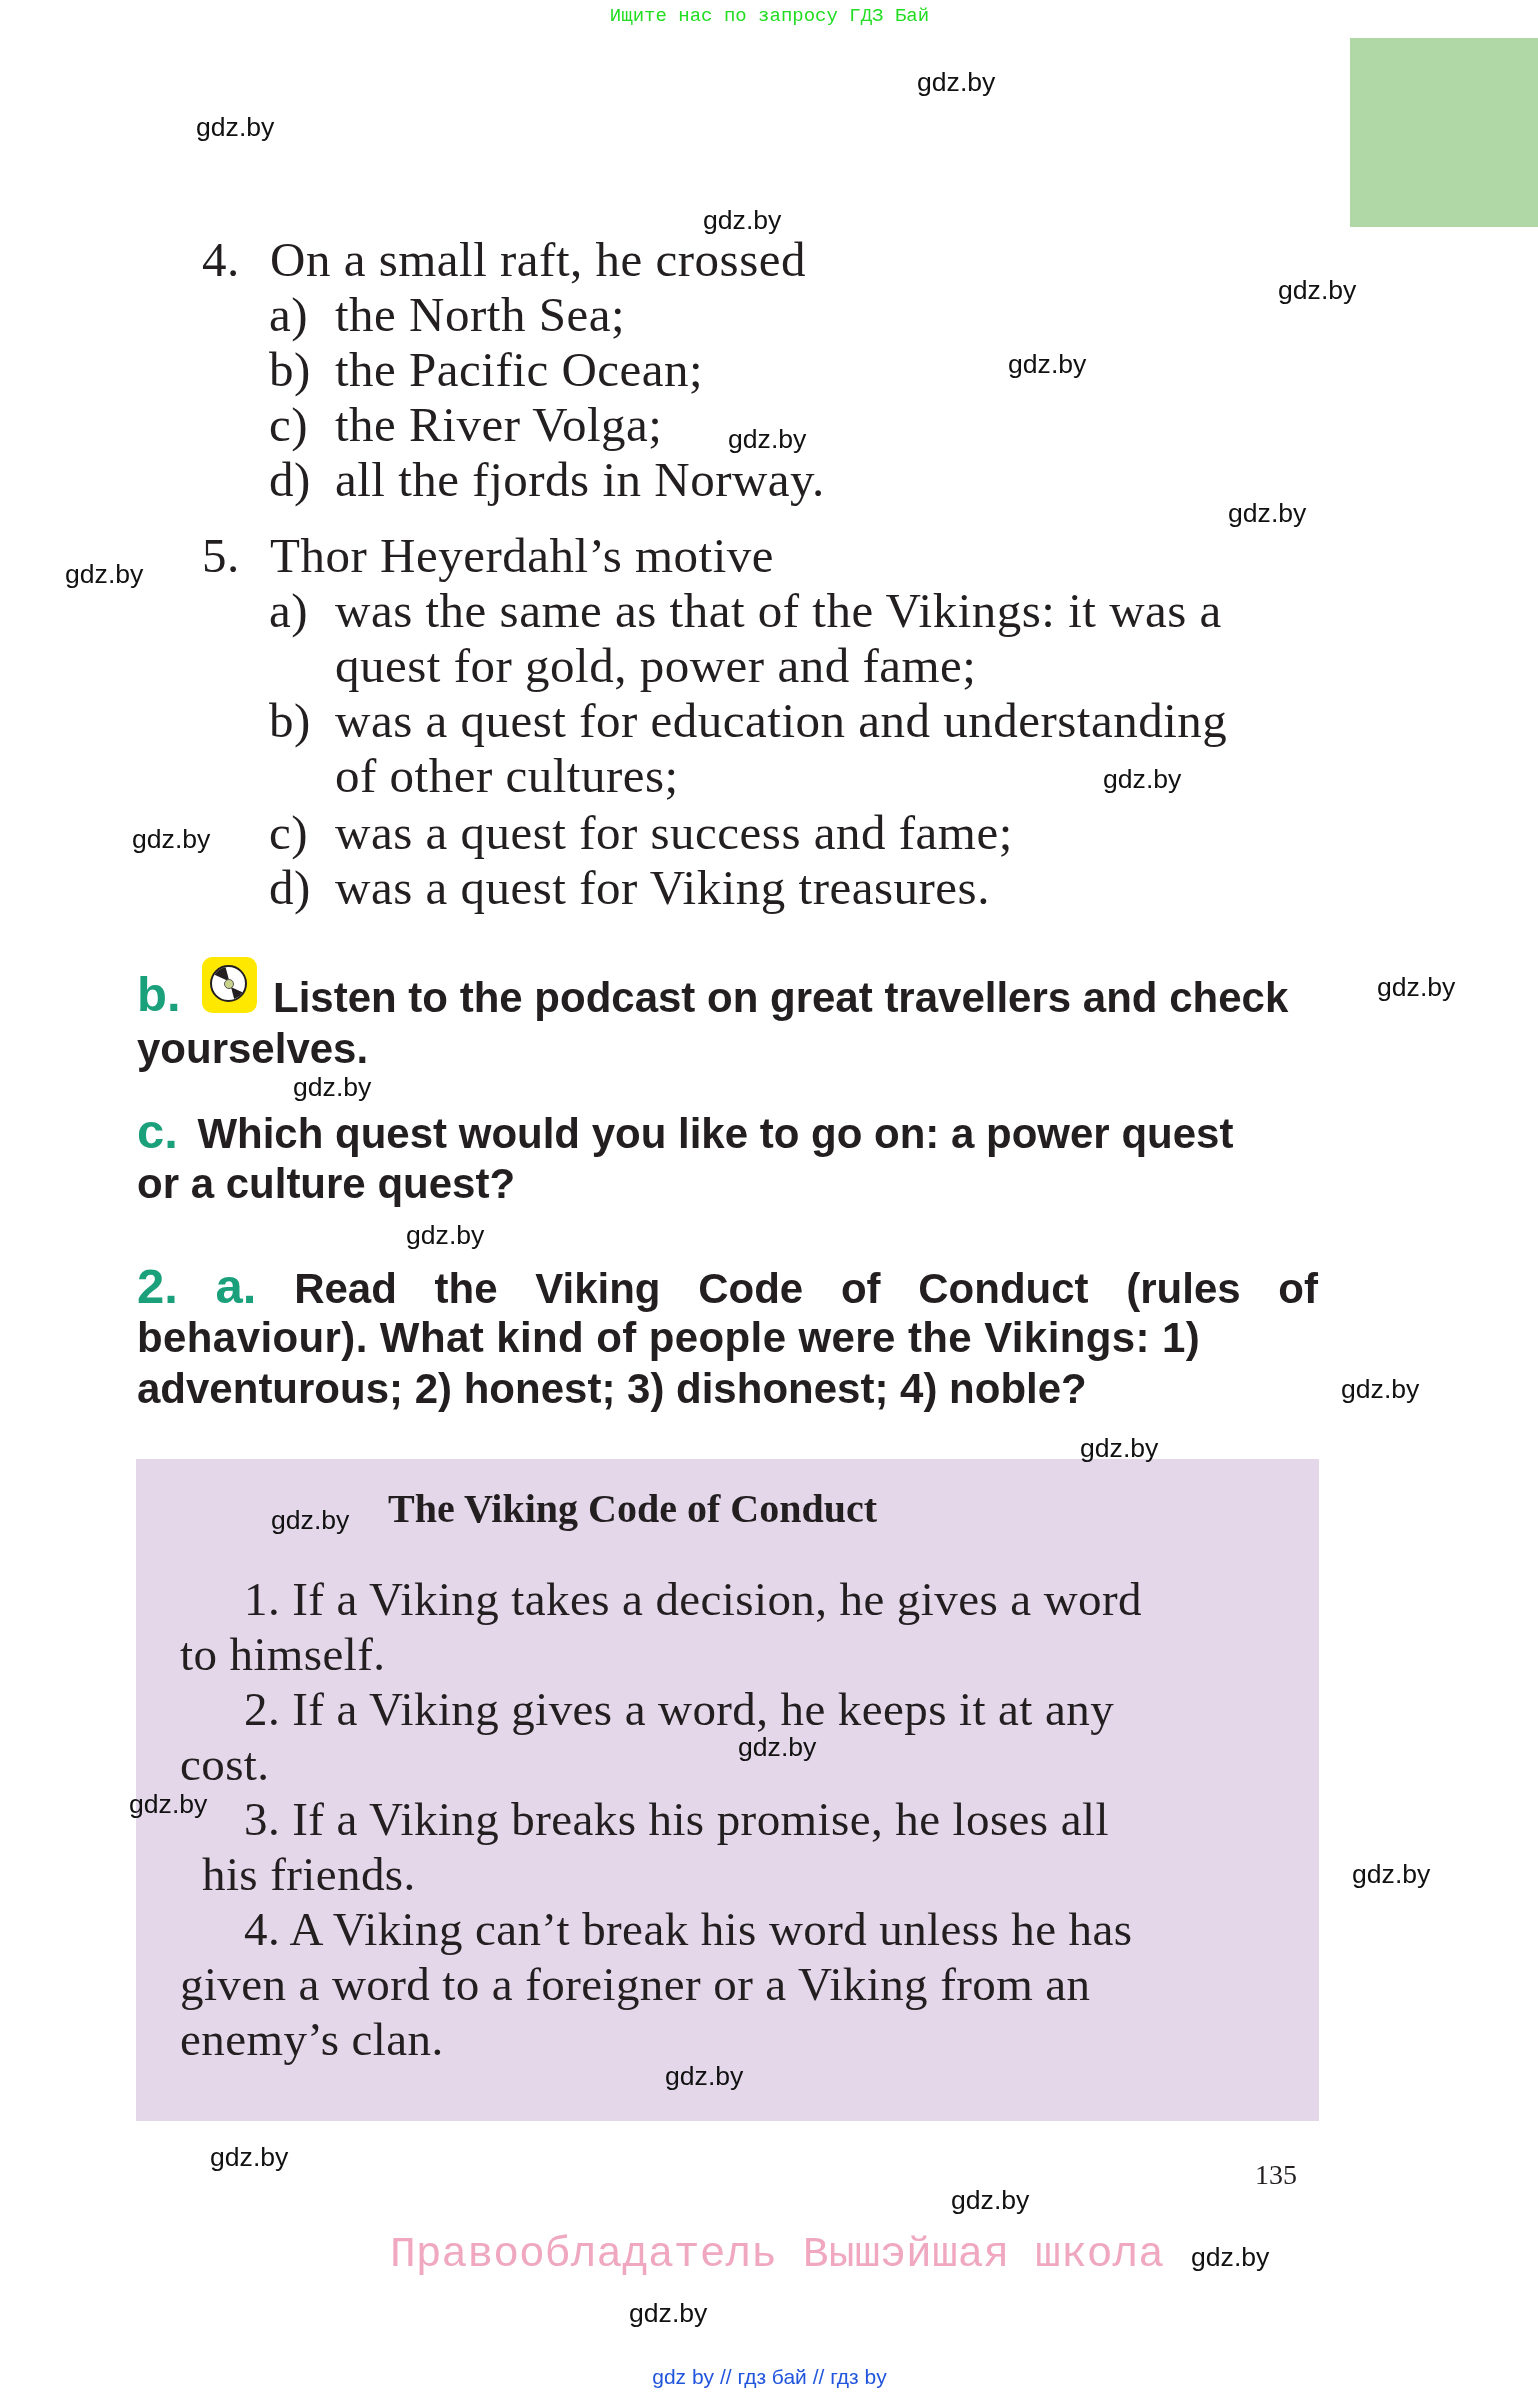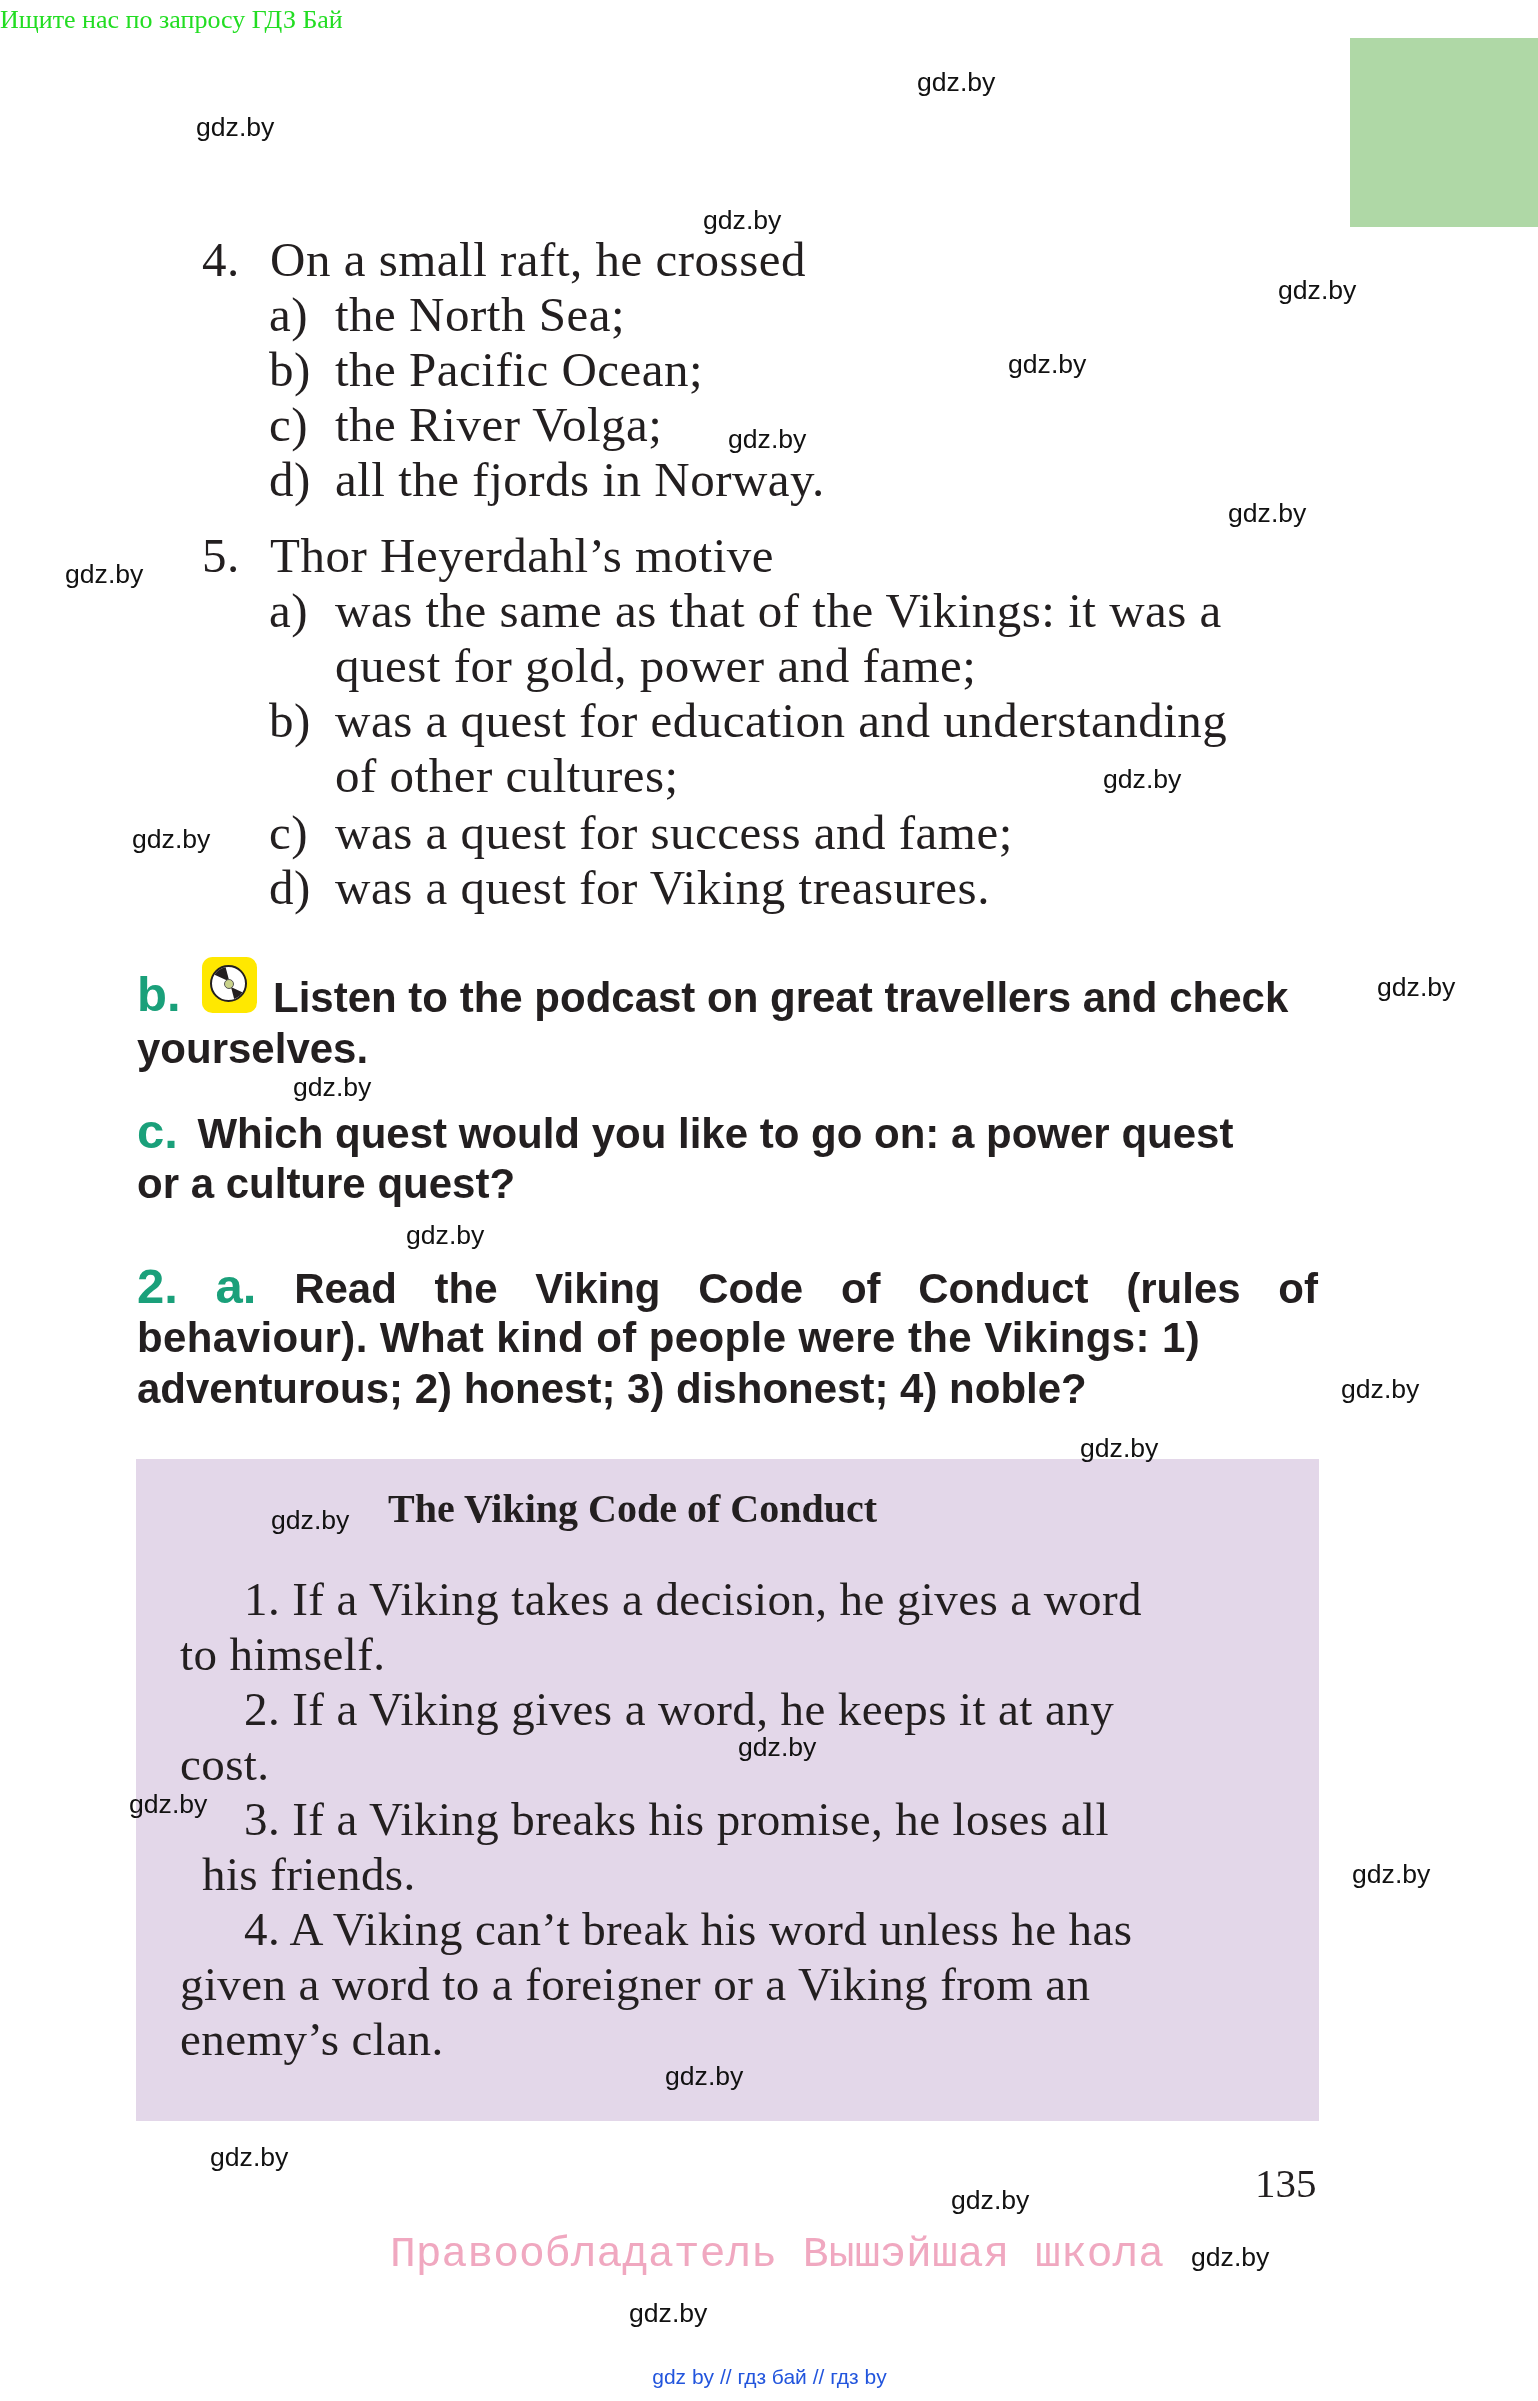--- a/index.html
+++ b/index.html
@@ -1,35 +1,35 @@
 <!DOCTYPE html>
 <html style="font-size:14px"><head>
 <meta charset="utf-8">
 <style>
   html, body { margin:0; padding:0; background:#ffffff; }
   body { width:1539px; height:2401px; position:relative; overflow:hidden; }
   .wm { position:absolute; font-family:"Liberation Sans","DejaVu Sans",sans-serif; font-size:26.6px; color:#111; white-space:nowrap; line-height:1; }
-  .topnote { position:absolute; left:0; width:1539px; top:5.3px; 
-    font-family:Liberation Serif, serif; font-size:26px; color:#22dd22; }
+  .topnote { position:absolute; left:0; width:1539px; top:5.3px; text-align:center;
+    font-family:Liberation Mono, monospace; font-size:19px; color:#22dd22; }
   .greenblock { position:absolute; left:1350px; top:38px; width:189px; height:189px; background:#afd8a6; }
   .q { position:absolute; font-family:"Liberation Serif","DejaVu Serif",serif; font-size:49px; color:#231f20; white-space:nowrap; line-height:55px; letter-spacing:0.5px; }
   .num { display:inline-block; width:68px; }
   .opt-letter { display:inline-block; width:66px; }
   .cont { position:absolute; font-family:"Liberation Serif","DejaVu Serif",serif; font-size:49px; color:#231f20; white-space:nowrap; line-height:55px; letter-spacing:0.5px; }
   .task { position:absolute; font-family:"Liberation Sans",sans-serif; font-weight:bold; font-size:42px; color:#231f20; white-space:nowrap; line-height:51px; }
   .lbl { color:#1aa07a; font-size:49px; font-weight:bold; font-family:"Liberation Sans",sans-serif; }
   .cd-icon { position:absolute; left:202px; top:957px; width:55px; height:56px; background:#ffe800; border-radius:10.6px; }
   .cd-icon .disc { position:absolute; left:8px; top:8px; width:37px; height:37px; border-radius:50%; background:#ffffff; border:2.7px solid #231f20; box-sizing:border-box; overflow:hidden; }
   .cd-icon .wedge1 { position:absolute; left:10.6px; top:-3.5px; width:0; height:0; border-left:8px solid transparent; border-right:8px solid transparent; border-top:17.7px solid #231f20; transform:rotate(-40deg); transform-origin:8px 19.5px; }
   .cd-icon .wedge2 { position:absolute; left:10.6px; top:19.5px; width:0; height:0; border-left:8px solid transparent; border-right:8px solid transparent; border-bottom:17.7px solid #231f20; transform:rotate(-40deg); transform-origin:8px 0px; }
   .cd-icon .hub { position:absolute; left:11.5px; top:11.5px; width:8.9px; height:8.9px; border-radius:50%; background:#c9d28a; border:1.8px solid #555; }
   .codebox { position:absolute; left:136px; top:1459px; width:1183px; height:662px; background:#e3d7e9; }
   .codetitle { position:absolute; left:388px; top:1480px; font-family:"Liberation Serif","DejaVu Serif",serif; font-weight:bold; font-size:40px; color:#231f20; white-space:nowrap; line-height:57px; }
   .rule { position:absolute; font-family:"Liberation Serif","DejaVu Serif",serif; font-size:47px; color:#231f20; white-space:nowrap; line-height:55px; letter-spacing:0.4px; }
-  .pagenum { position:absolute; left:1255px; top:2159px; font-family:"Liberation Serif","DejaVu Serif",serif; font-size:41px; color:#231f20; }
+  .pagenum { position:absolute; left:1255px; top:2159px; font-family:"Liberation Serif","DejaVu Serif",serif; font-size:28px; color:#231f20; }
   .copyright { position:absolute; left:390px; top:2230px; font-family:Liberation Mono, monospace; font-size:43px; color:#f0a8c0; white-space:nowrap; }
   .footer { position:absolute; left:0; width:1539px; top:2365px; text-align:center; font-family:"Liberation Sans",sans-serif; font-size:21px; color:#2255dd; }
 </style>
 </head>
 <body>
 
 <div class="topnote">Ищите нас по запросу ГДЗ Бай</div>
 <div class="greenblock"></div>
 
 <div class="q" style="left:202px; top:232px;"><span class="num">4.</span><span>On a small raft, he crossed</span></div>

